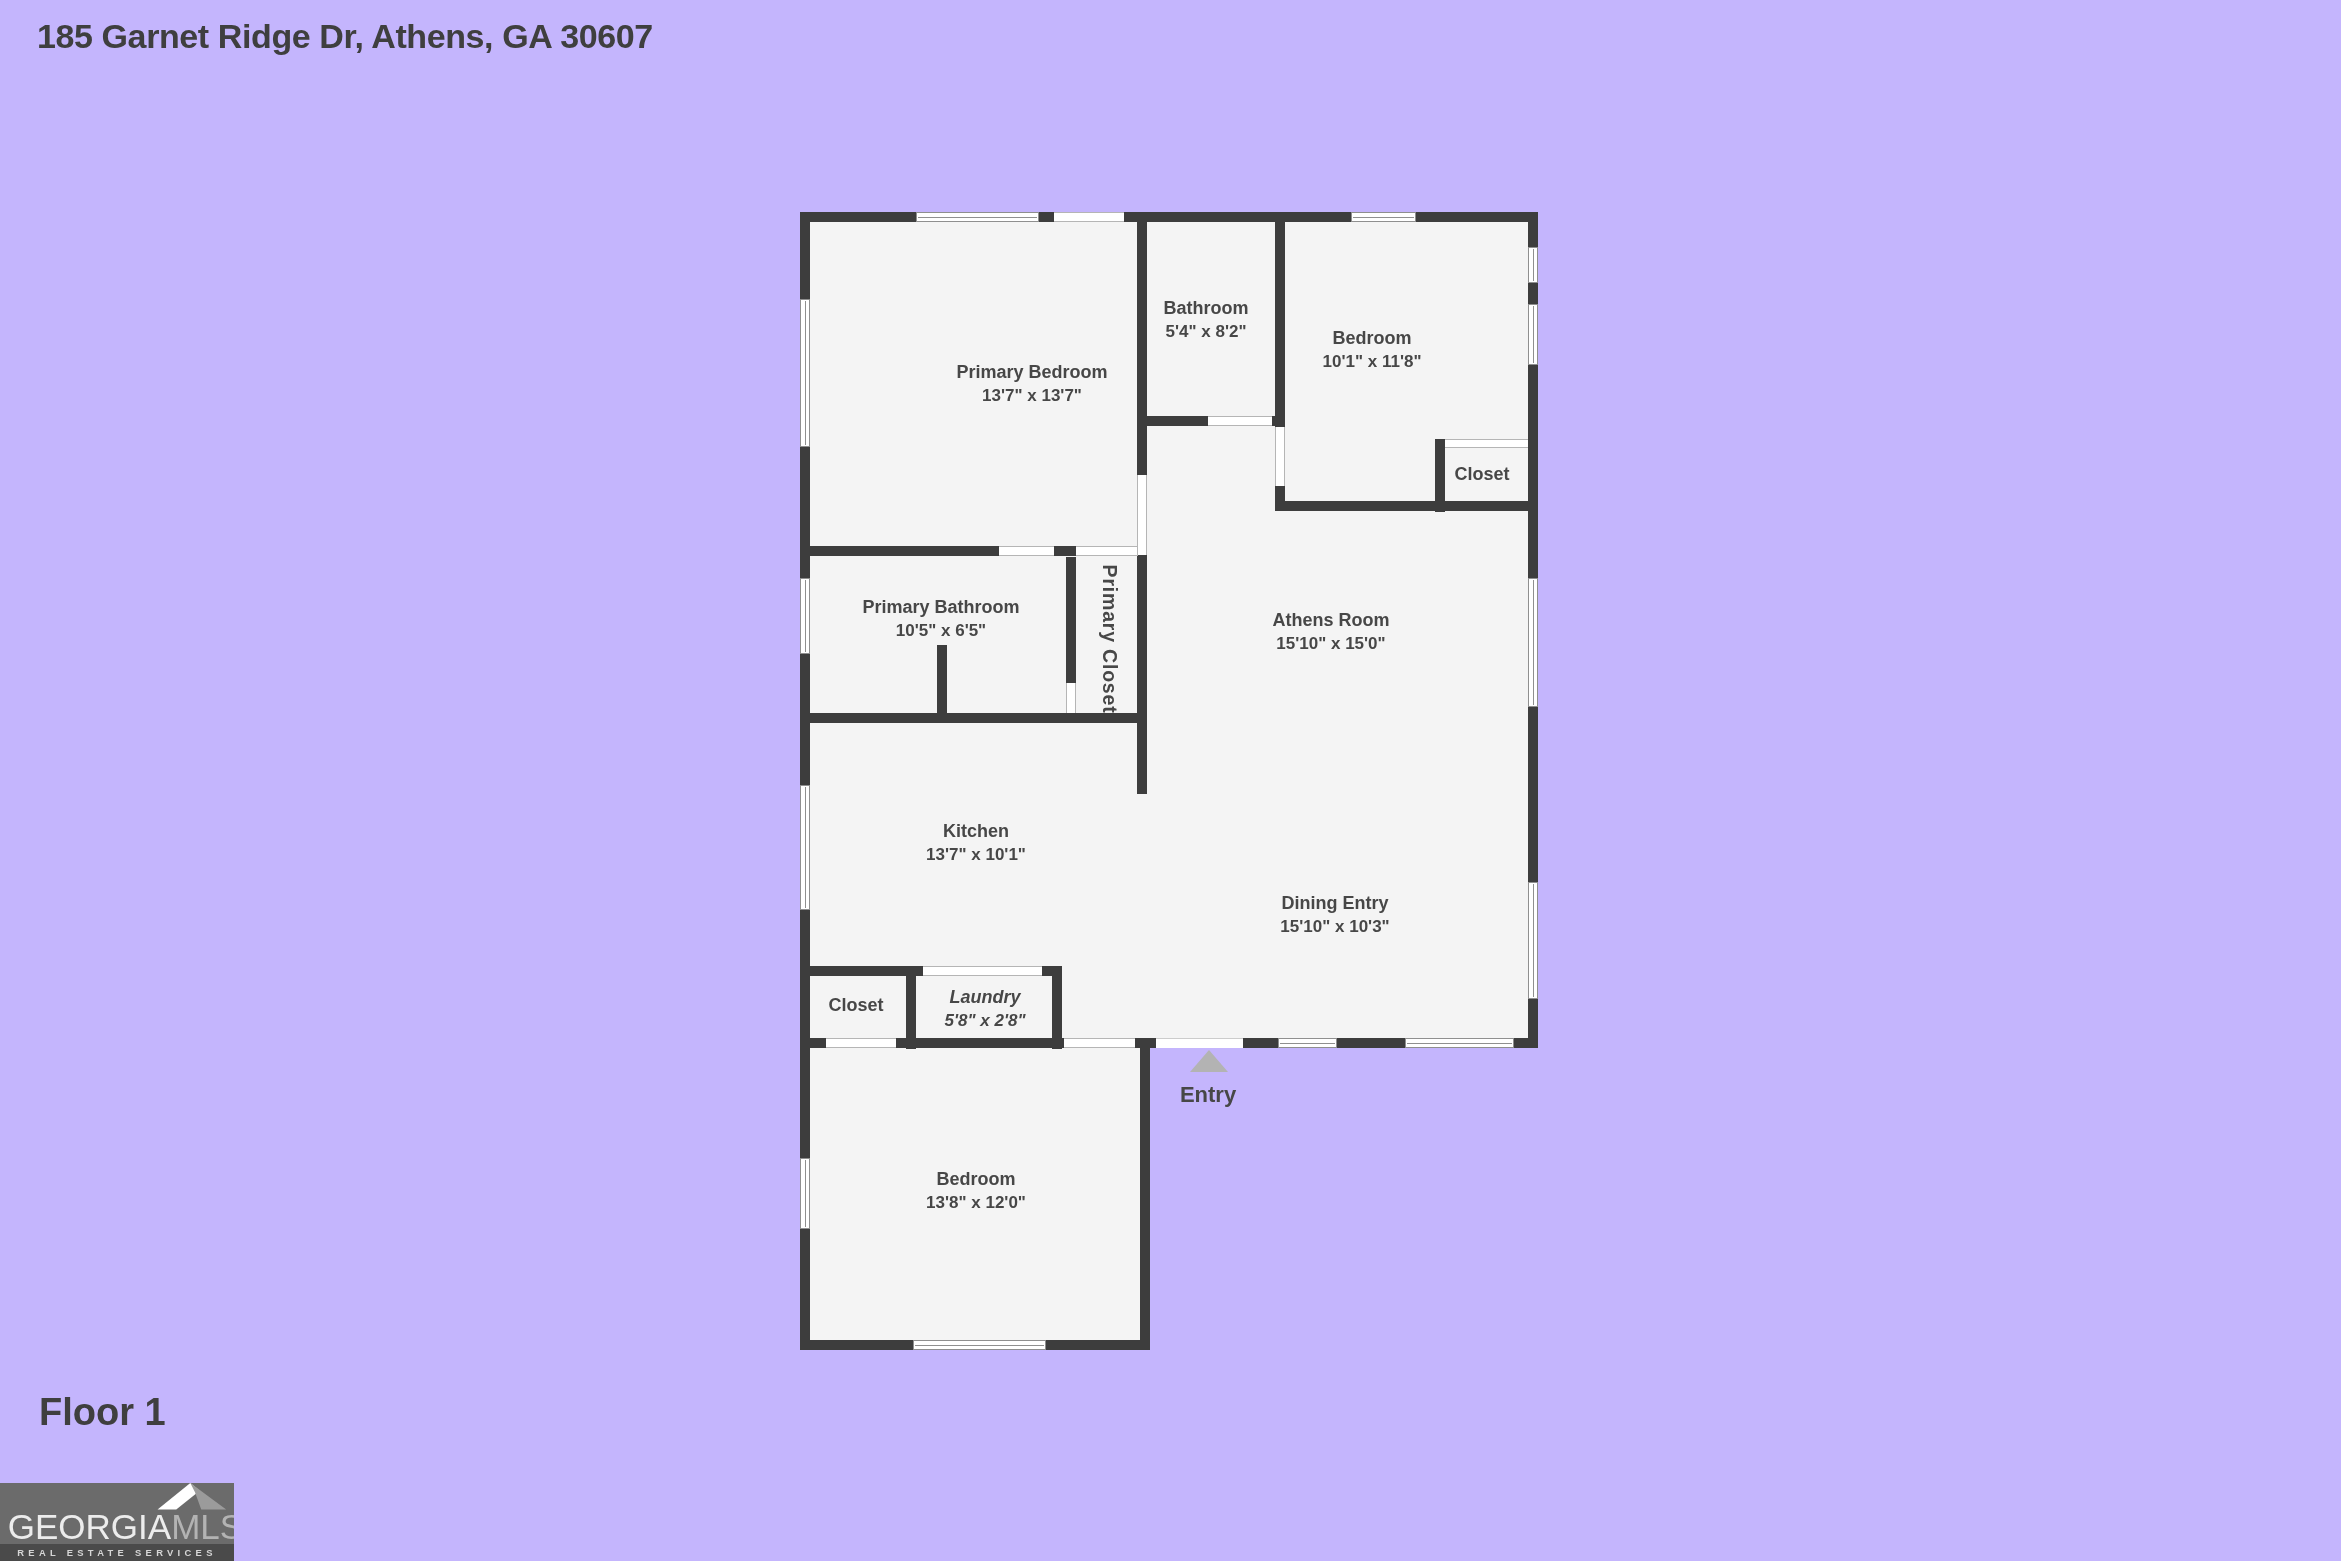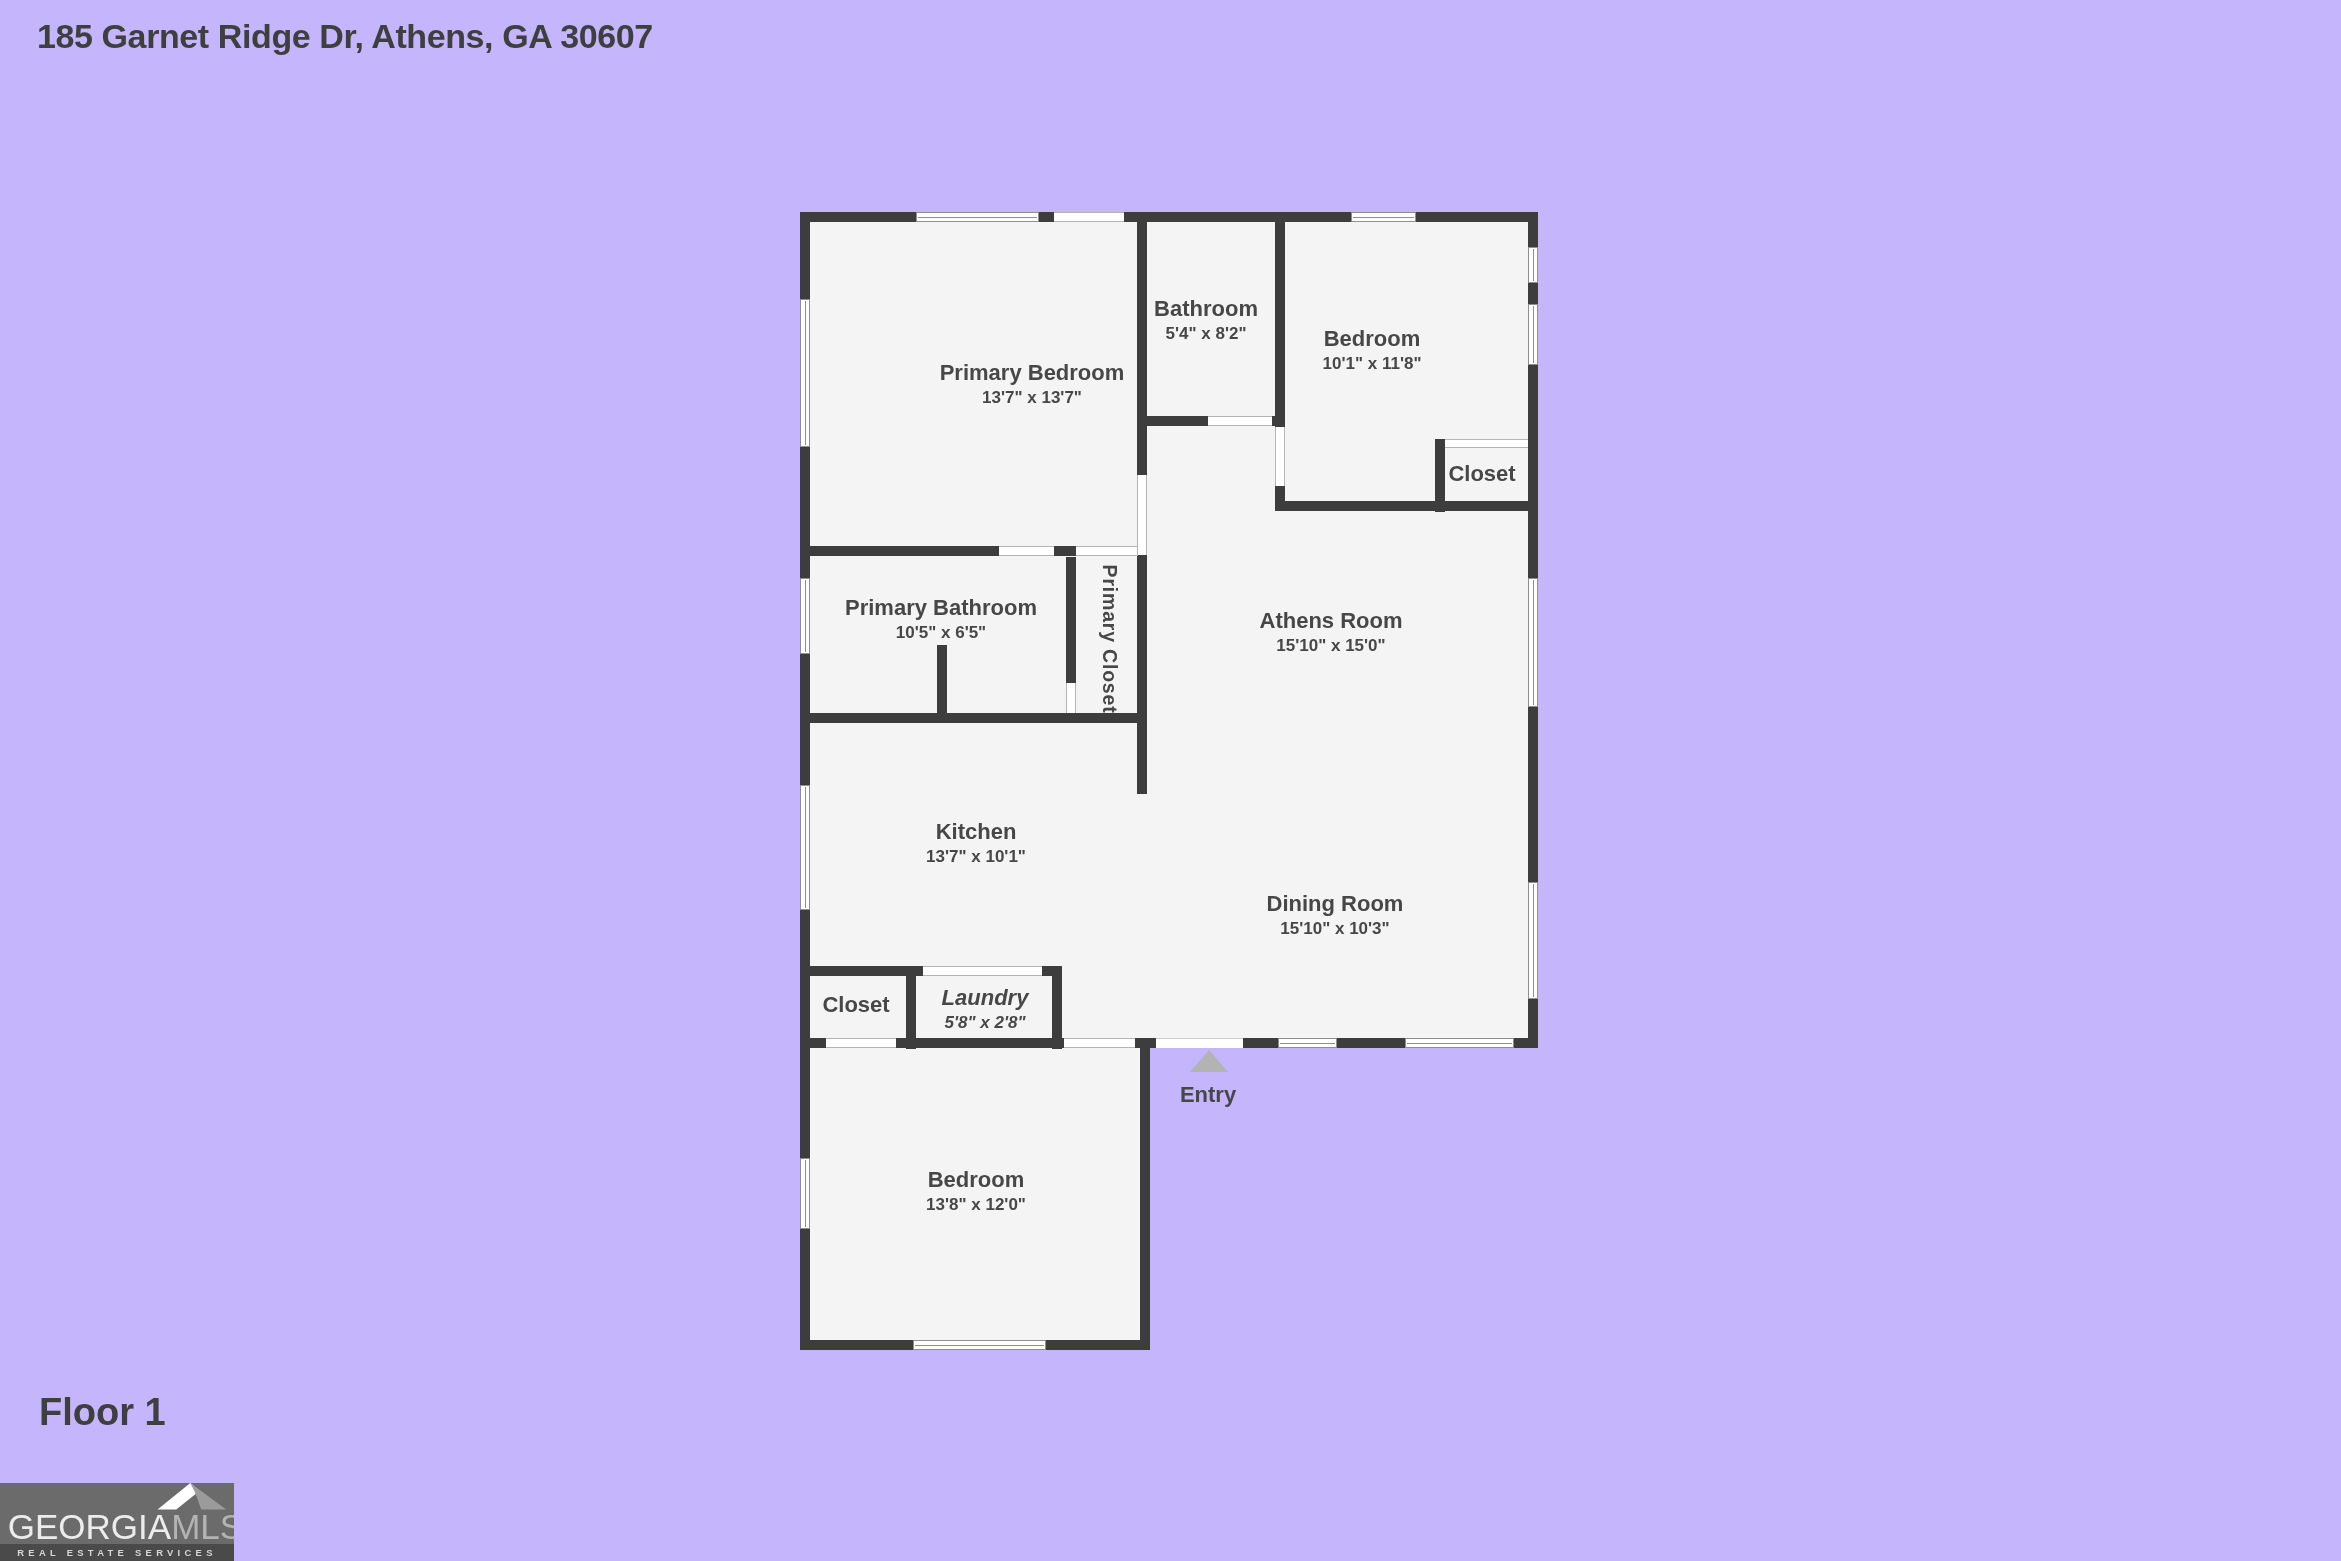--- a/index.html
+++ b/index.html
@@ -17,21 +17,21 @@
   .win{position:absolute;background:#fff;border:0.8px solid #8f8f8f;box-sizing:border-box;}
   .win.h::after{content:"";position:absolute;left:0.8px;right:0.8px;top:50%;border-top:0.8px solid #8f8f8f;}
   .win.v::after{content:"";position:absolute;top:0.8px;bottom:0.8px;left:50%;border-left:0.8px solid #8f8f8f;}
   .op{position:absolute;background:#fff;box-sizing:border-box;}
   .op.h{border-top:0.8px solid #b5b5b5;border-bottom:0.8px solid #b5b5b5;}
   .op.v{border-left:0.8px solid #b5b5b5;border-right:0.8px solid #b5b5b5;}
   .op.entry{border:none;border-top:0.8px solid #cccccc;}
 
   .rlabel{position:absolute;transform:translate(-50%,-50%);text-align:center;
           color:#474747;white-space:nowrap;z-index:5;}
-  .rname{font-size:22px;font-weight:bold;line-height:1.15;}
+  .rname{font-size:18px;font-weight:bold;line-height:1.15;}
   .rdims{font-size:17px;font-weight:bold;line-height:1.15;margin-top:3.1px;}
   .vlabel{position:absolute;transform:translate(-50%,-50%);writing-mode:vertical-rl;
           font-size:19.5px;font-weight:bold;color:#474747;letter-spacing:0.8px;z-index:5;white-space:nowrap;}
 
   .entry-arrow{position:absolute;left:1190px;top:1050px;width:0;height:0;
                border-left:19px solid transparent;border-right:19px solid transparent;
                border-bottom:22px solid var(--entry,#b3b3b3);}
   .entry-label{position:absolute;left:1208px;top:1082px;transform:translateX(-50%);
                font-size:22px;font-weight:bold;color:#474747;}
 
@@ -126,21 +126,21 @@
     <div class="vlabel" style="left:1109px;top:639px;">Primary Closet</div>
     <div class="rlabel" style="left:1331px;top:632px;">
       <div class="rname">Athens Room</div>
       <div class="rdims">15'10" x 15'0"</div>
     </div>
     <div class="rlabel" style="left:976px;top:843px;">
       <div class="rname">Kitchen</div>
       <div class="rdims">13'7" x 10'1"</div>
     </div>
     <div class="rlabel" style="left:1335px;top:915px;">
-      <div class="rname">Dining Room</div>
+      <div class="rname">Dining Entry</div>
       <div class="rdims">15'10" x 10'3"</div>
     </div>
     <div class="rlabel" style="left:856px;top:1005px;">
       <div class="rname">Closet</div>
     </div>
     <div class="rlabel" style="left:985px;top:1009px;font-style:italic;">
       <div class="rname">Laundry</div>
       <div class="rdims">5'8" x 2'8"</div>
     </div>
     <div class="rlabel" style="left:976px;top:1191px;">

